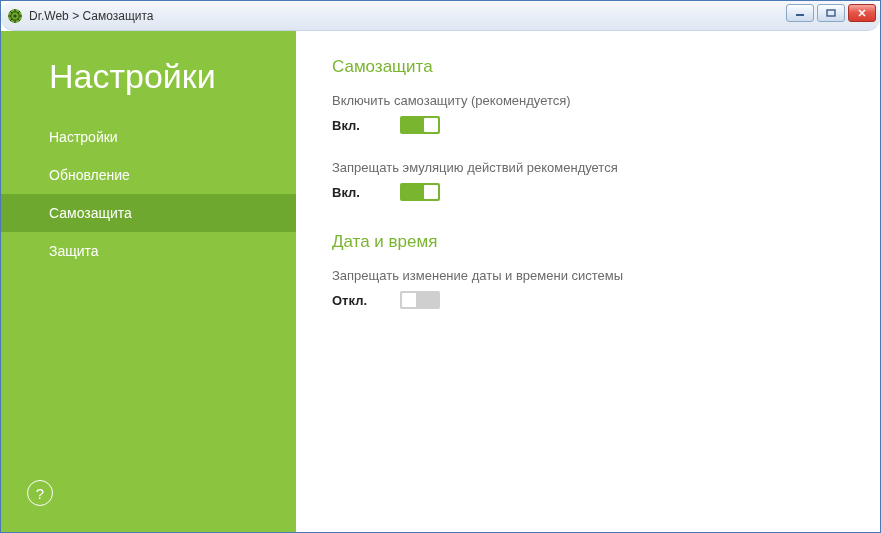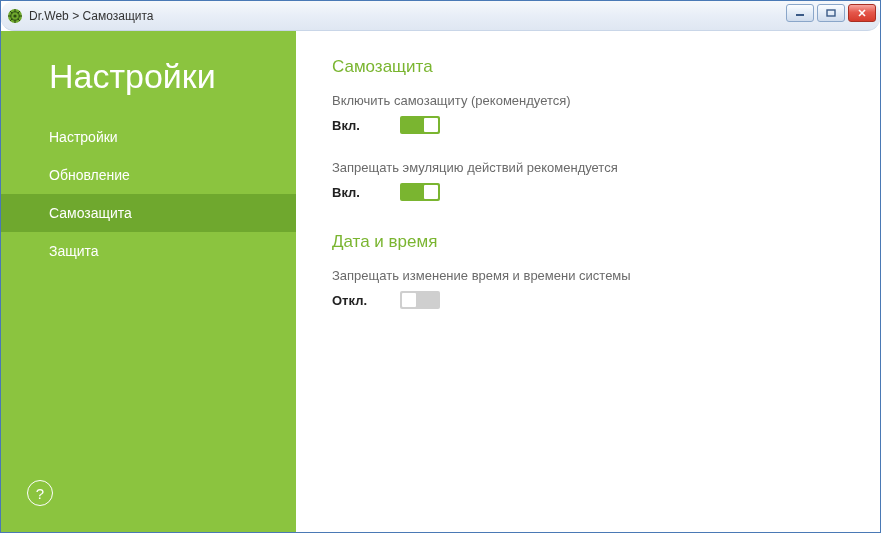--- a/index.html
+++ b/index.html
@@ -217,21 +217,21 @@
           <span class="state-label">Вкл.</span>
           <div class="toggle on">
               <div class="knob"></div>
             </div>
         </div>
       </div>
 
       <div class="section">
         <div class="section-title">Дата и время</div>
 
-        <div class="row-desc">Запрещать изменение время и времени системы</div>
+        <div class="row-desc">Запрещать изменение даты и времени системы</div>
         <div class="row-ctrl">
           <span class="state-label">Откл.</span>
           <div class="toggle off">
               <div class="knob"></div>
             </div>
         </div>
       </div>
 
     </div>
   </div>

